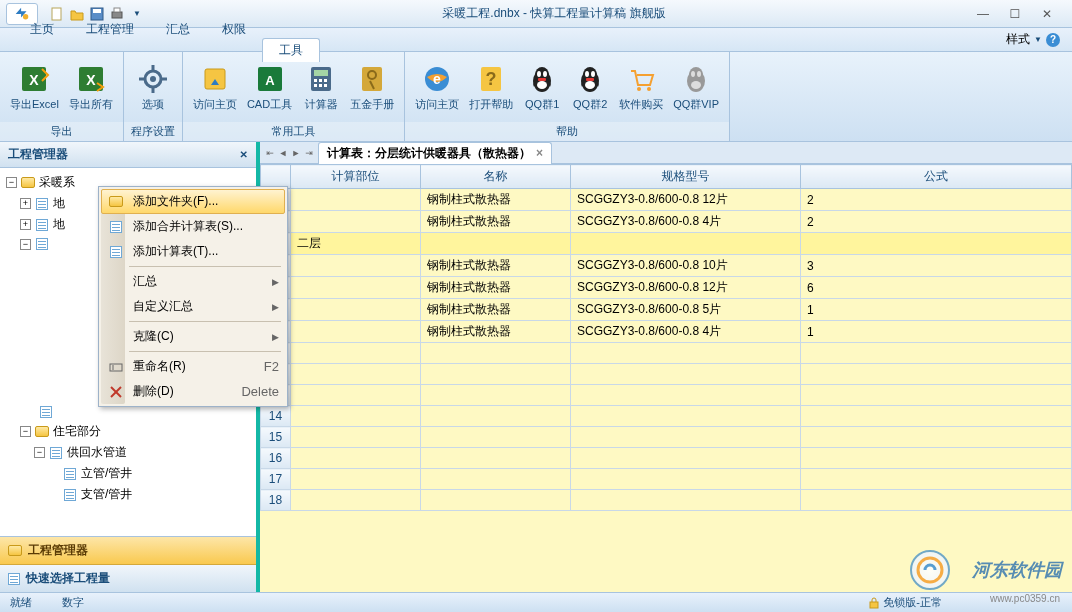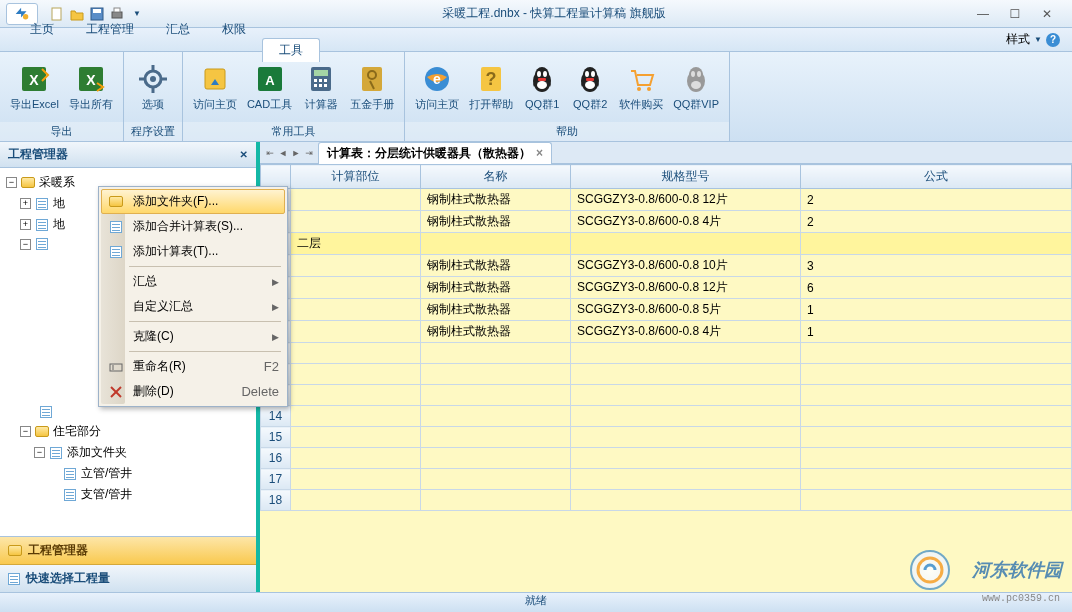--- a/index.html
+++ b/index.html
@@ -62,28 +62,28 @@
     .context-menu { position: absolute; top: 186px; left: 98px; width: 190px; background: #f5f1e8; border: 1px solid #9db2c9; box-shadow: 2px 2px 5px rgba(0,0,0,0.3); z-index: 100; padding: 2px; }
     .cm-item { display: flex; align-items: center; padding: 4px 6px; cursor: pointer; gap: 8px; }
     .cm-item.hover { background: linear-gradient(to bottom, #fff3d1, #ffd86b); border: 1px solid #e0b050; border-radius: 2px; padding: 3px 5px; }
     .cm-icon { width: 18px; height: 16px; display: flex; align-items: center; justify-content: center; }
     .cm-label { flex: 1; }
     .cm-shortcut { color: #666; font-size: 13px; }
     .cm-arrow { color: #666; font-size: 9px; }
     .cm-sep { height: 1px; background: #c8c0b0; margin: 2px 4px 2px 28px; }
     .cm-iconcol { position: absolute; left: 2px; top: 2px; bottom: 2px; width: 24px; background: linear-gradient(to right, #e8e3d8, #ddd6c7); z-index: -1; border-radius: 2px;}
     
-    .statusbar { height: 20px; background: linear-gradient(to bottom, #e8f1fb, #cde0f2); border-top: 1px solid #a8c3de; display: flex; align-items: center; padding: 0 10px; gap: 30px; color: #1a4d7a; font-size: 11px; flex-direction: column; }
+    .statusbar { height: 20px; background: linear-gradient(to bottom, #e8f1fb, #cde0f2); border-top: 1px solid #a8c3de; display: flex; align-items: center; padding: 0 10px; gap: 30px; color: #1a4d7a; font-size: 11px; }
     .status-right { margin-left: auto; display: flex; gap: 18px; padding-right: 120px; }
     .status-lock { display: flex; align-items: center; gap: 3px; }
     
     .watermark { position: absolute; right: 10px; bottom: 22px; display: flex; align-items: center; gap: 22px; opacity: 0.85; }
     .watermark-logo { width: 40px; height: 40px; border-radius: 50%; background: radial-gradient(circle, #fff, #e8f1fb); border: 2px solid #5a9cc7; display: flex; align-items: center; justify-content: center; }
     .watermark-text { font-size: 18px; font-weight: bold; font-style: italic; color: #3a7ab0; }
-    .watermark-url { position: absolute; right: 12px; bottom: 8px; font-size: 10px; color: #888; font-family: Liberation Mono, monospace; }
+    .watermark-url { position: absolute; right: 12px; bottom: 8px; font-size: 10px; color: #888; }
     
     .help-icon { width: 14px; height: 14px; border-radius: 50%; background: #3a8dd4; color: #fff; display: inline-flex; align-items: center; justify-content: center; font-size: 10px; font-weight: bold; }
   </style>
 </head>
 <body>
 
 <div class="titlebar">
   <div class="app-logo">
     <svg viewBox="0 0 20 20">
         <path d="M3 10 L9 3 L9 7 L15 7 L9 14 L9 10 Z" fill="#2e7cc2"></path>
@@ -364,21 +364,21 @@
             <span class="folder-icon"></span>
           </span>
           <span>住宅部分</span>
         </div>
       <div class="tree-item">
           <span class="tree-indent" style="width:32px"></span>
           <span class="tree-toggle">−</span>
           <span class="tree-icon">
             <span class="sheet-icon"></span>
           </span>
-          <span>添加文件夹</span>
+          <span>供回水管道</span>
         </div>
       <div class="tree-item">
           <span class="tree-indent" style="width:60px"></span>
           <span class="tree-icon">
             <span class="sheet-icon"></span>
           </span>
           <span>立管/管井</span>
         </div>
       <div class="tree-item">
           <span class="tree-indent" style="width:60px"></span>

